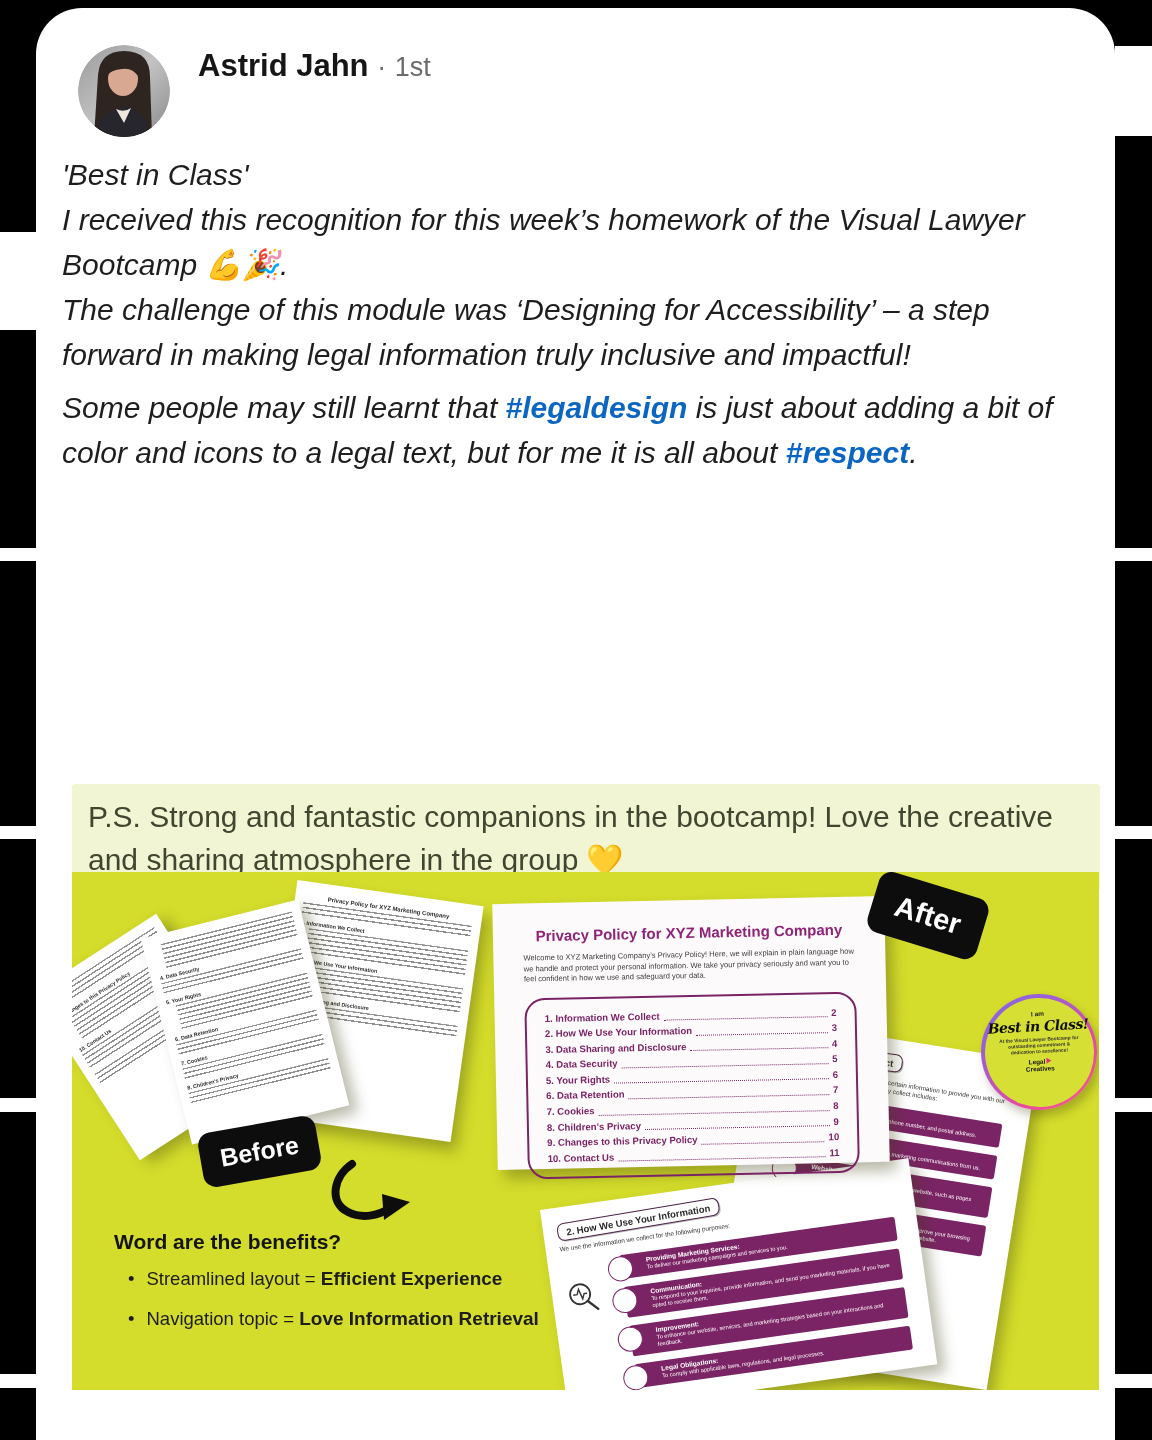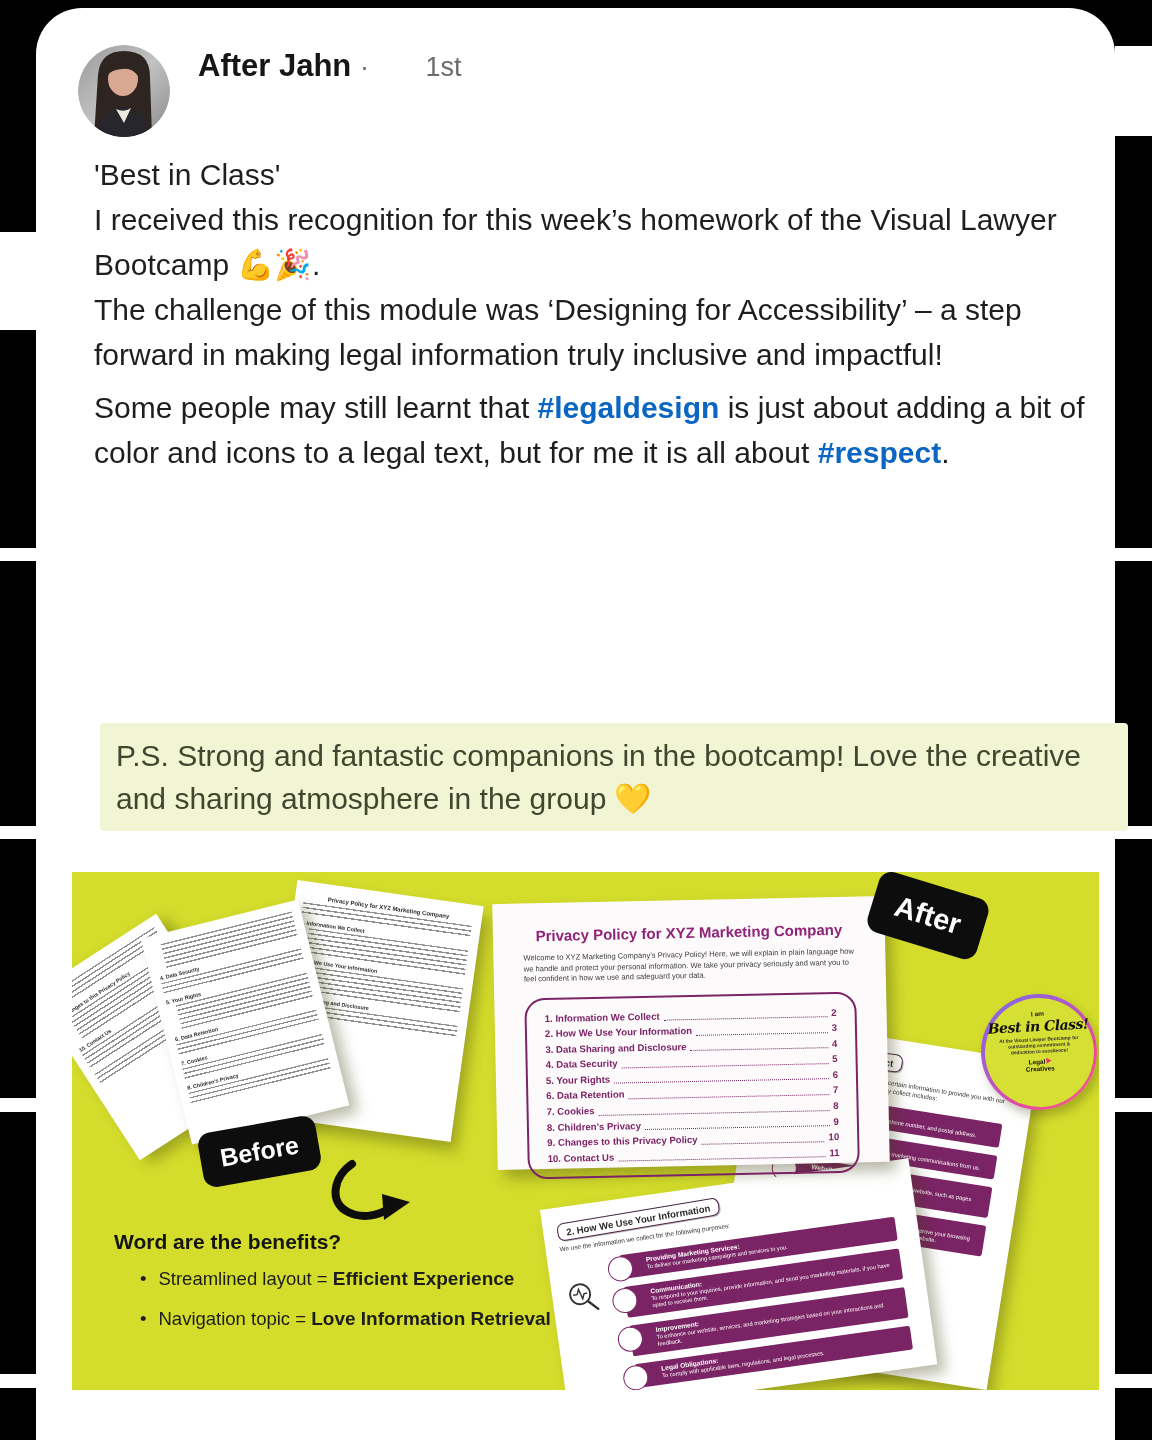--- a/index.html
+++ b/index.html
@@ -20,32 +20,32 @@
   .n-r5{left:1115px;top:1374px;width:37px;height:14px;}
 
   
   .card{position:absolute;left:36px;top:8px;width:1079px;height:1432px;background:#fff;
         border-radius:46px 46px 0 0;}
 
   .avatar{position:absolute;left:42px;top:37px;width:92px;height:92px;border-radius:50%;
           overflow:hidden;cursor:pointer;}
   .author-name{position:absolute;left:162px;top:40px;font-size:31px;font-weight:bold;color:#161616;}
   .author-name .dot{font-weight:normal;color:#6c6c6c;font-size:27px;}
-  .author-name .deg{font-weight:normal;color:#6c6c6c;font-size:27px;margin-left:48px;}
+  .author-name .deg{font-weight:normal;color:#6c6c6c;font-size:27px;}
   .author-headline{position:absolute;left:162px;top:82px;font-size:28px;color:#6c6c6c;}
 
-  .para{position:absolute;left:58px;width:1002px;font-size:30px;line-height:45px;color:#1e1e1e;}
+  .para{position:absolute;left:26px;width:1002px;font-size:30px;line-height:45px;color:#1e1e1e;font-style:italic;}
   .p1{top:144px;white-space:pre-line;}
   .p2{top:377px;}
   .hashtag{color:#0a66c2;font-weight:bold;cursor:pointer;}
 
   .hl{position:absolute;left:36px;width:1028px;box-sizing:border-box;background:#f2f5d3;
       border-radius:4px;color:#40462f;font-size:30px;line-height:43px;padding:11px 16px;}
   .hl1{top:515px;}
-  .hl2{top:715px;margin-left:28px;}
+  .hl2{top:776px;}
 
   
   .shot{position:absolute;left:36px;top:864px;width:1027px;height:518px;background:#d4dd2b;
         overflow:hidden;}
 
   .sheet{position:absolute;background:#fff;box-shadow:7px 9px 14px rgba(60,60,15,.35);
          box-sizing:border-box;}
   .bsheet{padding:10px 9px;}
   .bs-a{left:2px;top:66px;width:148px;height:198px;transform:rotate(-33deg);}
   .bs-b{left:92px;top:44px;width:162px;height:212px;transform:rotate(-14deg);z-index:2;}
@@ -57,21 +57,21 @@
 
   .bbadge{position:absolute;background:#0d0d0d;color:#fff;font-weight:bold;border-radius:13px;
           z-index:6;}
   .badge-before{left:128px;top:252px;font-size:25px;padding:13px 20px;transform:rotate(-10deg);}
   .badge-after{left:799px;top:12px;font-size:29px;padding:15px 23px;transform:rotate(17deg);}
 
   .arrow-svg{position:absolute;left:246px;top:286px;z-index:5;}
 
   .benefits-h{position:absolute;left:42px;top:358px;font-size:21px;font-weight:bold;color:#141414;}
   .benefits{position:absolute;left:56px;top:396px;font-size:18.5px;color:#1d1d1d;}
-  .benefit{margin-bottom:18px;white-space:nowrap;margin-left:12px;}
+  .benefit{margin-bottom:18px;white-space:nowrap;}
   .benefit .bu{margin-right:12px;}
   .benefit b{font-size:19px;}
 
   
   .toc-sheet{left:423px;top:28px;width:392px;height:266px;transform:rotate(-1.2deg);
              background:#fdfafc;z-index:5;}
   .toc-title{text-align:center;margin-top:24px;font-size:15px;font-weight:bold;color:#8e2478;}
   .toc-intro{margin:9px 30px 0;font-size:7.6px;line-height:10.5px;color:#3c3c3c;}
   .toc-box{margin:13px 30px 0;border:2px solid #7b2465;border-radius:20px;padding:11px 18px;}
   .toc-item{display:flex;align-items:flex-end;color:#7b2465;font-weight:bold;font-size:9.6px;
@@ -145,21 +145,21 @@
         <rect width="92" height="92" fill="url(#bgv)"></rect>
         <path d="M20 30 Q22 6 46 6 Q72 6 72 32 L74 92 L16 92 Z" fill="#2e2420"></path>
         <ellipse cx="45" cy="34" rx="15" ry="17" fill="#d9a893"></ellipse>
         <path d="M30 30 Q32 14 46 14 Q62 14 61 32 Q54 22 44 24 Q33 25 30 30Z" fill="#2e2420"></path>
         <path d="M18 92 Q20 66 45 62 Q70 64 72 92 Z" fill="#26262c"></path>
         <path d="M38 64 L46 78 L53 63 Q46 68 38 64Z" fill="#efe7dc"></path>
       </g>
     </svg>
   </div>
   <div class="author-name">
-    <span>After Jahn</span>
+    <span>Astrid Jahn</span>
     <span class="dot">·</span>
     <span class="deg">1st</span>
   </div>
 
   <div class="para p1">'Best in Class'
 I received this recognition for this week’s homework of the Visual Lawyer Bootcamp 💪🎉.
 The challenge of this module was ‘Designing for Accessibility’ – a step forward in making legal information truly inclusive and impactful!</div>
   <div class="para p2"><span>Some people may still learnt that </span><span class="hashtag">#legaldesign</span><span> is just about adding a bit of color and icons to a legal text, but for me it is all about </span><span class="hashtag">#respect</span><span>.</span></div>
 
   <div class="hl hl2">P.S. Strong and fantastic companions in the bootcamp! Love the creative and sharing atmosphere in the group 💛</div>

